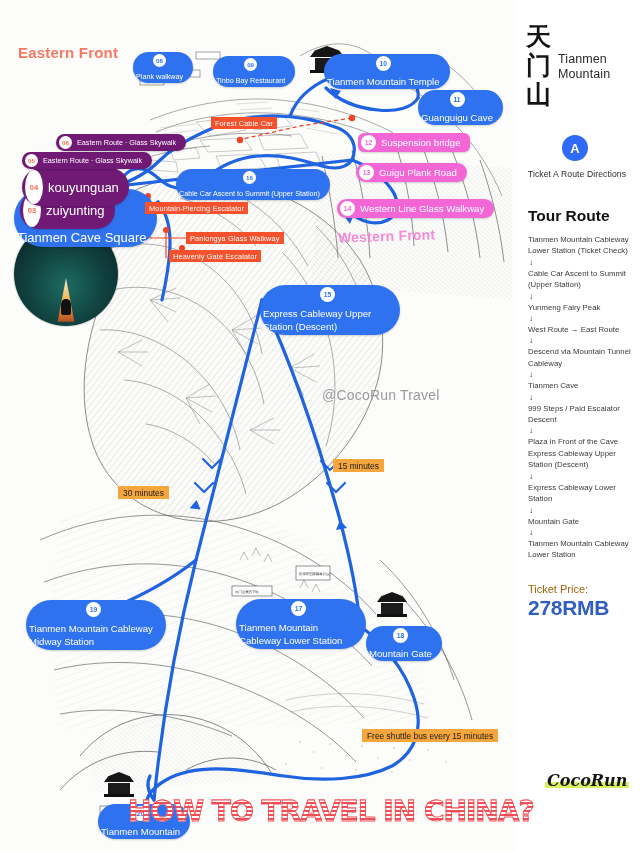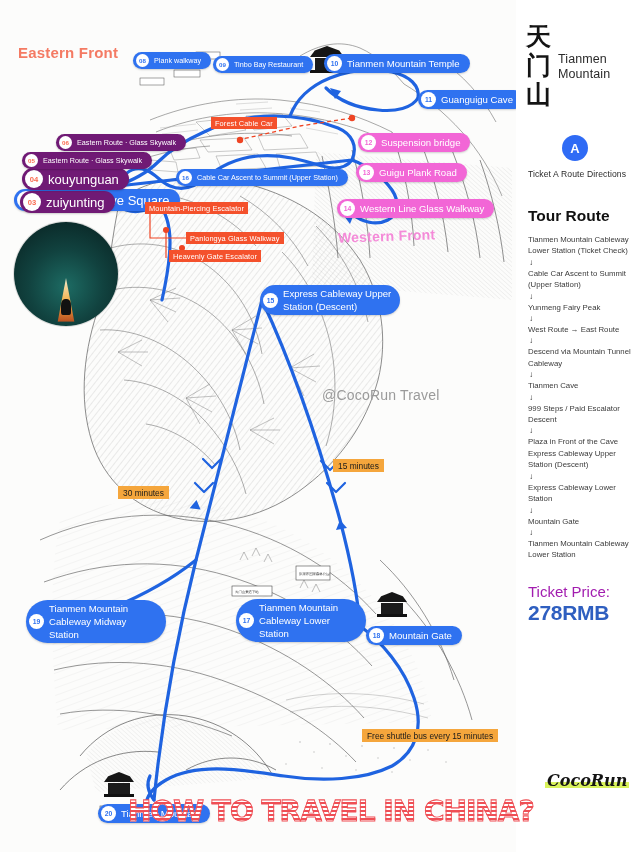--- a/index.html
+++ b/index.html
@@ -45,50 +45,50 @@
   }
   .ticket-cap {
     font-size: 8.6px; color:#2a2a2a; text-align:center; letter-spacing:.1px;
     margin-left:-4px;
   }
   .tour-head {
     font-size: 15.5px; font-weight: 700; color:#111; margin: 28px 0 9px 2px;
   }
   .step { font-size: 7.8px; line-height: 11.4px; color:#3a3a3a; margin-left:2px; }
   .arrow { font-size: 8px; color:#222; line-height: 11px; margin:0 0 0 3px; }
-  .price-cap { font-size:15px; color:#a21caf; font-weight:400; margin:22px 0 1px 2px; }
+  .price-cap { font-size:11px; color:#a16207; font-weight:400; margin:22px 0 1px 2px; }
   .price-val { font-size:21px; color:#2f5fc0; font-weight:700; margin-left:2px; letter-spacing:-.3px;}
 
   
   .pill {
     position: absolute; display:flex; align-items:center; gap:5px;
     border-radius: 999px; color:#fff; white-space:nowrap;
     padding: 2px 10px 2px 3px;
     box-shadow: 0 1px 2px rgba(0,0,0,.18);
   }
   .pill .num {
     flex: 0 0 auto; border-radius:50%; background:#fff;
     display:flex; align-items:center; justify-content:center;
     font-weight:700; border: 1.3px solid rgba(255,255,255,.9);
   }
   .pill .txt { font-weight: 500; }
 
-  .pill.blue { background:#2f72f0; }
+  .pill.blue { background:#2f72f0;flex-direction:column; }
   .pill.blue .num { color:#2f72f0; }
   .pill.red  { background:#701a75;margin-top:48px; }
   .pill.red  .num { color:#fa6b50; }
   .pill.pink { background:#f266d6; }
   .pill.pink .num { color:#f266d6; }
 
   
   .sz-s  .num { width:13px; height:13px; font-size:6.2px; }
   .sz-s  .txt { font-size:7.2px; }
   .sz-m  .num { width:15px; height:15px; font-size:6.8px; }
   .sz-m  .txt { font-size:9.6px; }
-  .sz-xl .num { width:18px; height:18px; font-size:7.6px; }
+  .sz-xl .num { width:18px; height:34px; font-size:7.6px; }
   .sz-xl .txt { font-size:13px; }
   .pill.two-line .txt { white-space: normal; line-height: 13px; }
 
   
   .tag-red {
     position:absolute; background:#f4512c; color:#fff; font-size:7.4px;
     padding:1.5px 4px; white-space:nowrap; letter-spacing:.1px;
   }
   .tag-orange {
     position:absolute; background:#f5a63c; color:#1b1b1b; font-size:8.4px;
@@ -444,21 +444,21 @@
     <div class="pill blue sz-m" style="left:324px; top:54px;">
       <span class="num">10</span>
       <span class="txt">Tianmen Mountain Temple</span>
     </div>
 
     <div class="pill blue sz-m" style="left:418px; top:90px;">
       <span class="num">11</span>
       <span class="txt">Guanguigu Cave</span>
     </div>
 
-    <div class="pill pink sz-m" style="left:358px; top:133px;">
+    <div class="pill pink sz-m" style="left:358px; top:133px;border-radius:6px;">
       <span class="num">12</span>
       <span class="txt">Suspension bridge</span>
     </div>
 
     <div class="pill pink sz-m" style="left:356px; top:163px;">
       <span class="num">13</span>
       <span class="txt">Guigu Plank Road</span>
     </div>
 
     <div class="pill pink sz-m" style="left:337px; top:199px;">

